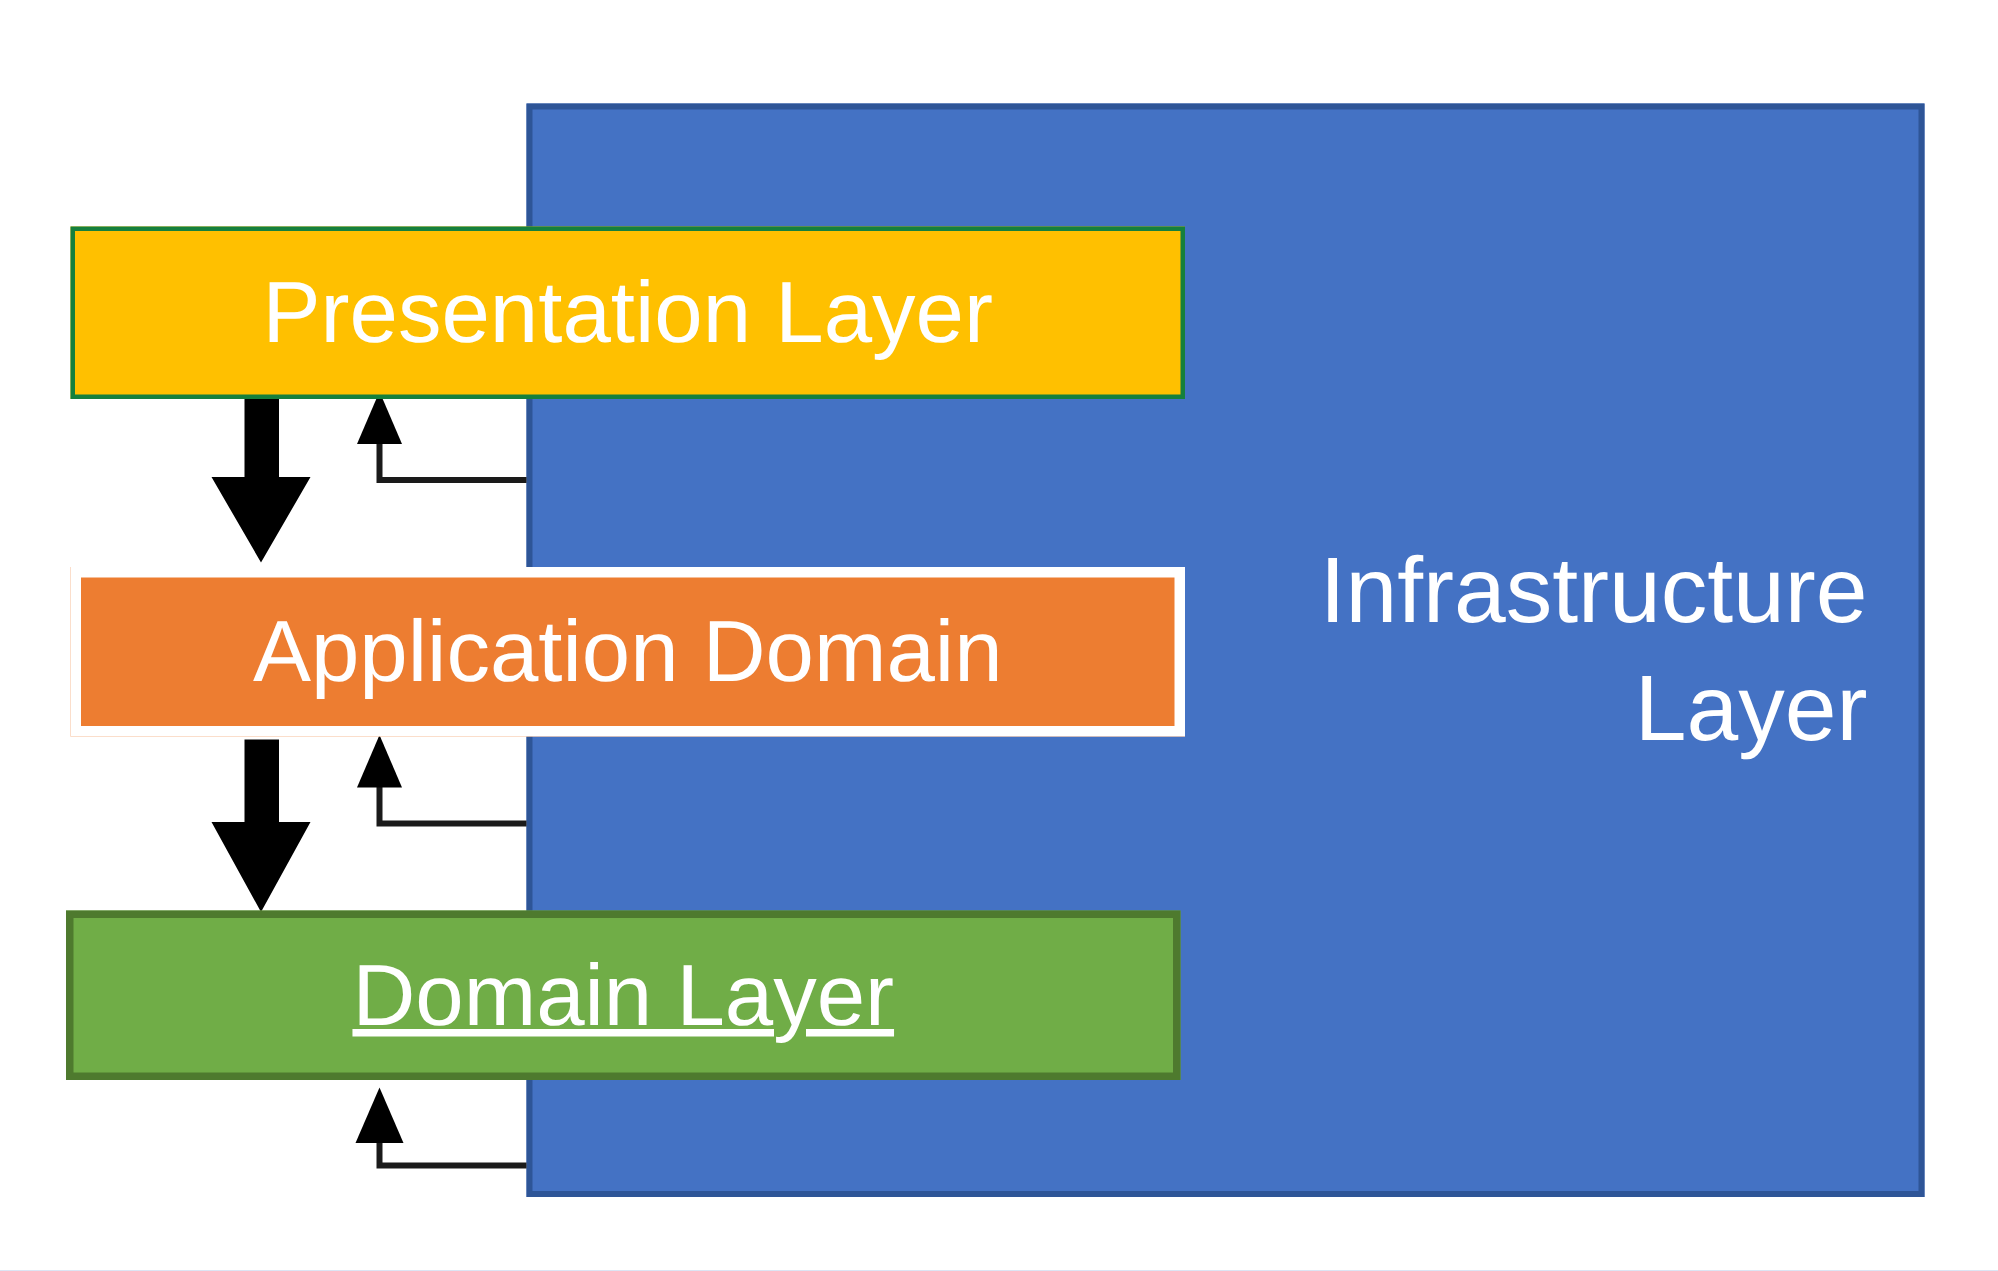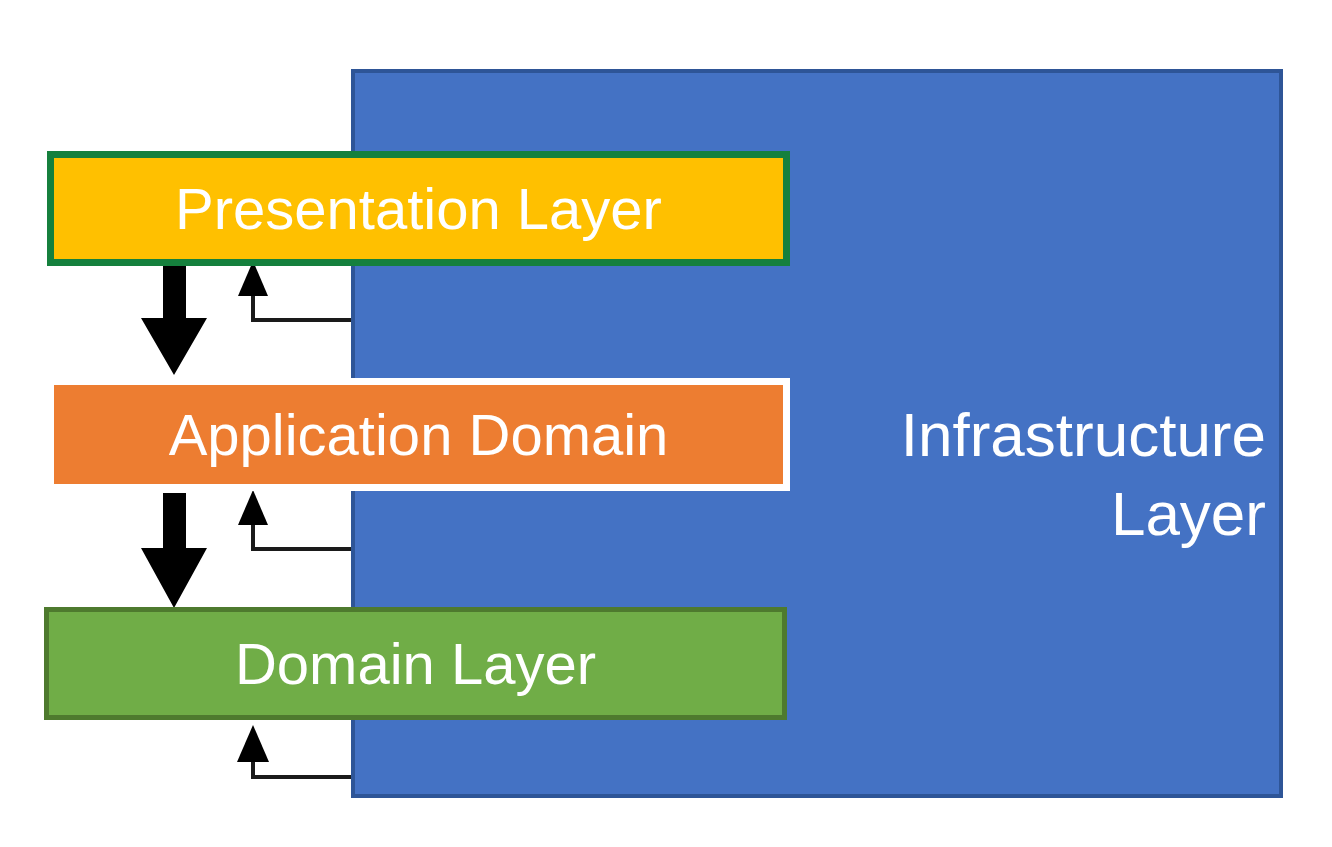--- a/index.html
+++ b/index.html
@@ -24,69 +24,69 @@
     left: 351px;
     top: 69px;
     width: 932px;
     height: 729px;
     background: #4472c4;
     border: 4px solid #2e5597;
     box-sizing: border-box;
   }
   .infra-label {
     position: absolute;
-    right: 13px;
+    right: 34px;
     top: 50%;
     transform: translateY(-50%);
     width: 470px;
     text-align: right;
     color: #ffffff;
     font-size: 62px;
     line-height: 1.28;
     font-weight: 400;
     letter-spacing: 0px;
     white-space: normal;
-    margin-top: 40px;
   }
 
   
   .layer-box {
     position: absolute;
     box-sizing: border-box;
     display: flex;
     align-items: center;
     justify-content: center;
     color: #ffffff;
     font-size: 58px;
     font-weight: 400;
     line-height: 1;
   }
   .layer-presentation {
     left: 47px;
     top: 151px;
     width: 743px;
     height: 115px;
     background: #ffc000;
-    border: 7px solid #15803d;
+    border: 3px solid #15803d;
   }
   .layer-application {
     left: 47px;
     top: 378px;
     width: 743px;
     height: 113px;
     background: #ed7d31;
     border: 7px solid #ffffff;
   }
   .layer-domain {
     left: 44px;
     top: 607px;
     width: 743px;
     height: 113px;
     background: #70ad47;
     border: 5px solid #4e7a2e;
+    text-decoration: underline;
   }
   .layer-label {
     pointer-events: none;
   }
 
   
   .arrow-svg {
     position: absolute;
     left: 0;
     top: 0;

